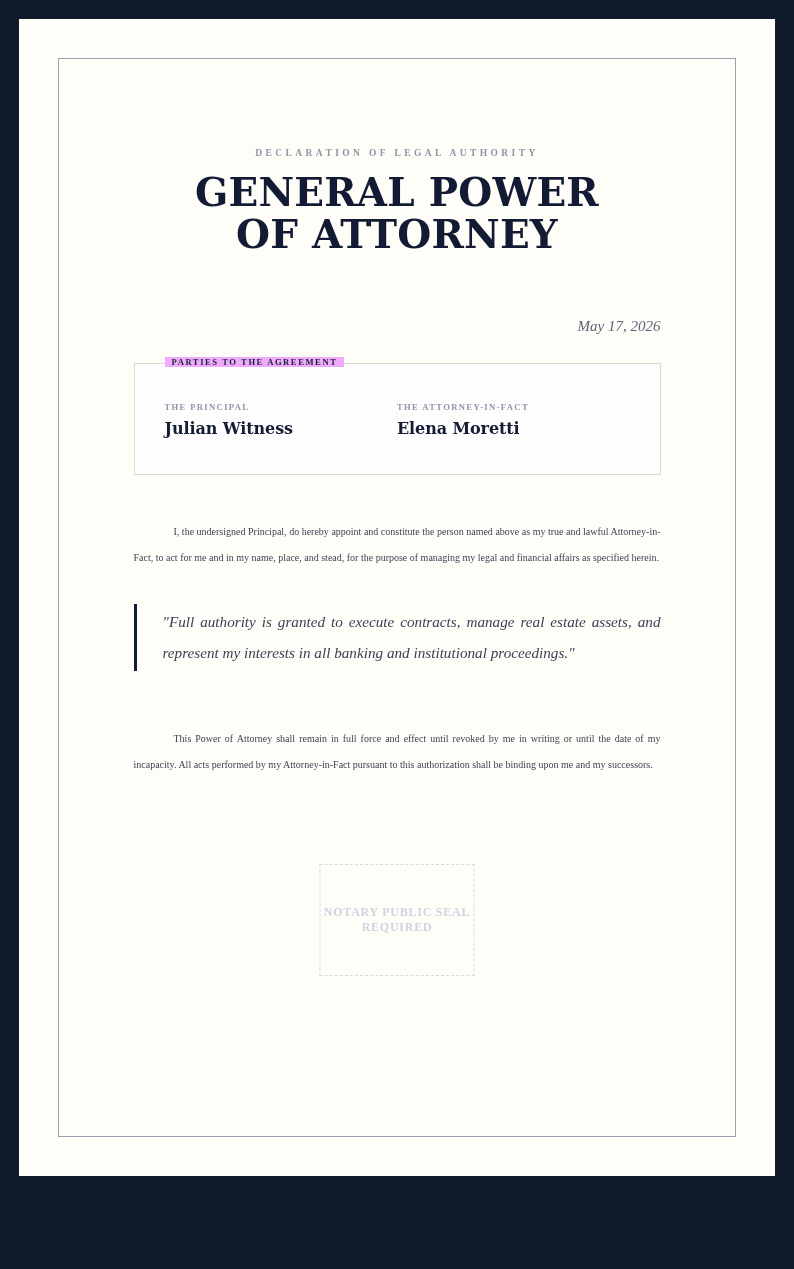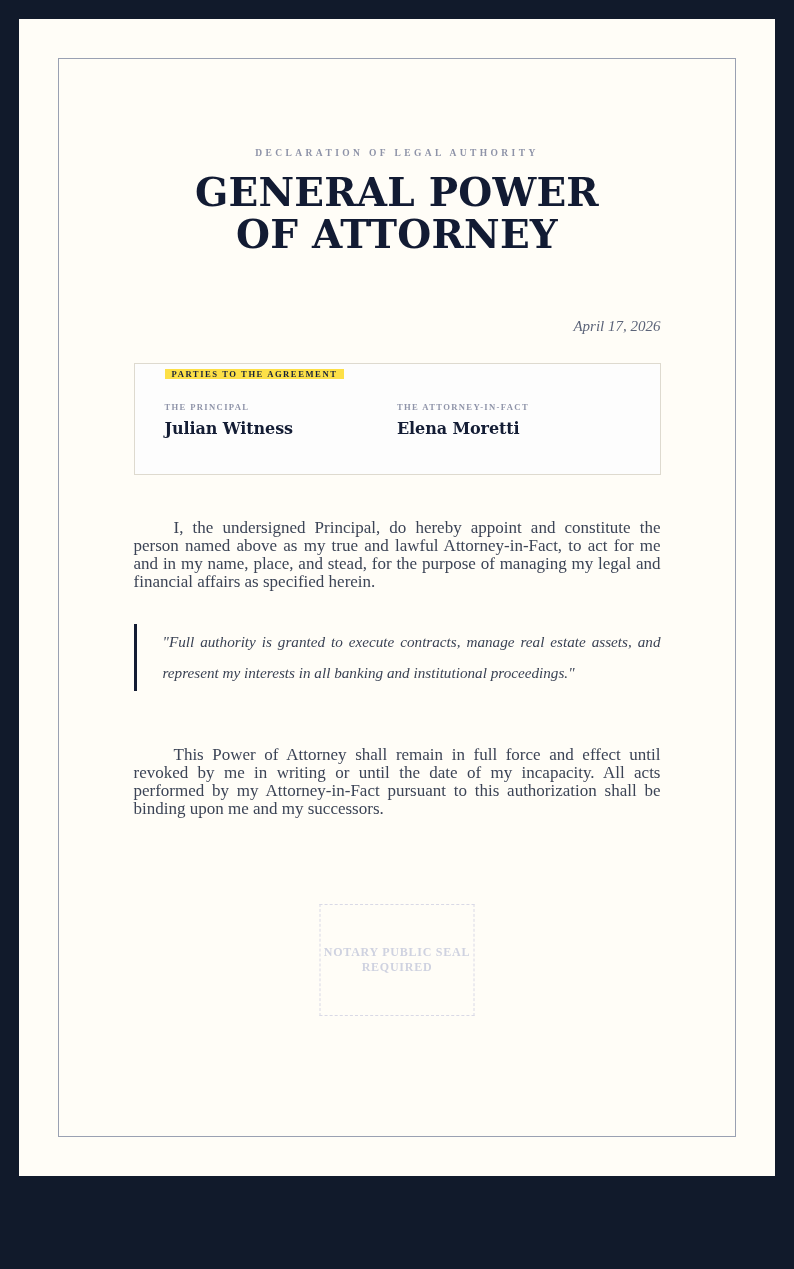--- a/index.html
+++ b/index.html
@@ -89,30 +89,29 @@
     border: 1px solid #dedacf;
     background: #fdfdfd;
     box-sizing: border-box;
     padding: 0 0 0 0;
     position: relative;
   }
   .parties-legend {
     position: absolute;
     top: -7px;
     left: 30px;
-    background: #fde047;
+    background: #f0abfc;
     padding: 0 7px;
     font-size: 8.6px;
     font-weight: bold;
     letter-spacing: 1.55px;
     color: #16203a;
     text-transform: uppercase;
     font-family: "Liberation Serif", serif;
     white-space: nowrap;
-    margin-top: 12px;
   }
   .parties-grid {
     display: flex;
     padding: 38px 30px 36px 30px;
     justify-content: center;
   }
   .party {
     flex: 1 1 50%;
   }
   .party-label {
@@ -129,22 +128,22 @@
     font-weight: bold;
     color: #141d35;
     font-family: "DejaVu Serif", serif;
     letter-spacing: -0.1px;
   }
 
   
   .body-par {
     margin: 0;
     margin-top: 44px;
-    font-size: 17px;
-    line-height: 18px;
+    font-size: 10px;
+    line-height: 26px;
     color: #3c4456;
     text-align: justify;
     text-indent: 40px;
     font-family: "Liberation Serif", serif;
   }
   .body-par.second {
     margin-top: 55px;
   }
 
   
@@ -225,21 +224,21 @@
     <div class="content">
 
       <div class="eyebrow">Declaration of Legal Authority</div>
 
       <h1 class="doc-title">
         <span>GENERAL POWER</span><br>
         <span>OF ATTORNEY</span>
       </h1>
 
       <div class="date-row">
-        <span class="date-text">April 17, 2026</span>
+        <span class="date-text">May 17, 2026</span>
       </div>
 
       <div class="parties">
         <div class="parties-legend">Parties to the Agreement</div>
         <div class="parties-grid">
           <div class="party">
             <div class="party-label">The Principal</div>
             <div class="party-name">Julian Witness</div>
           </div>
           <div class="party">

